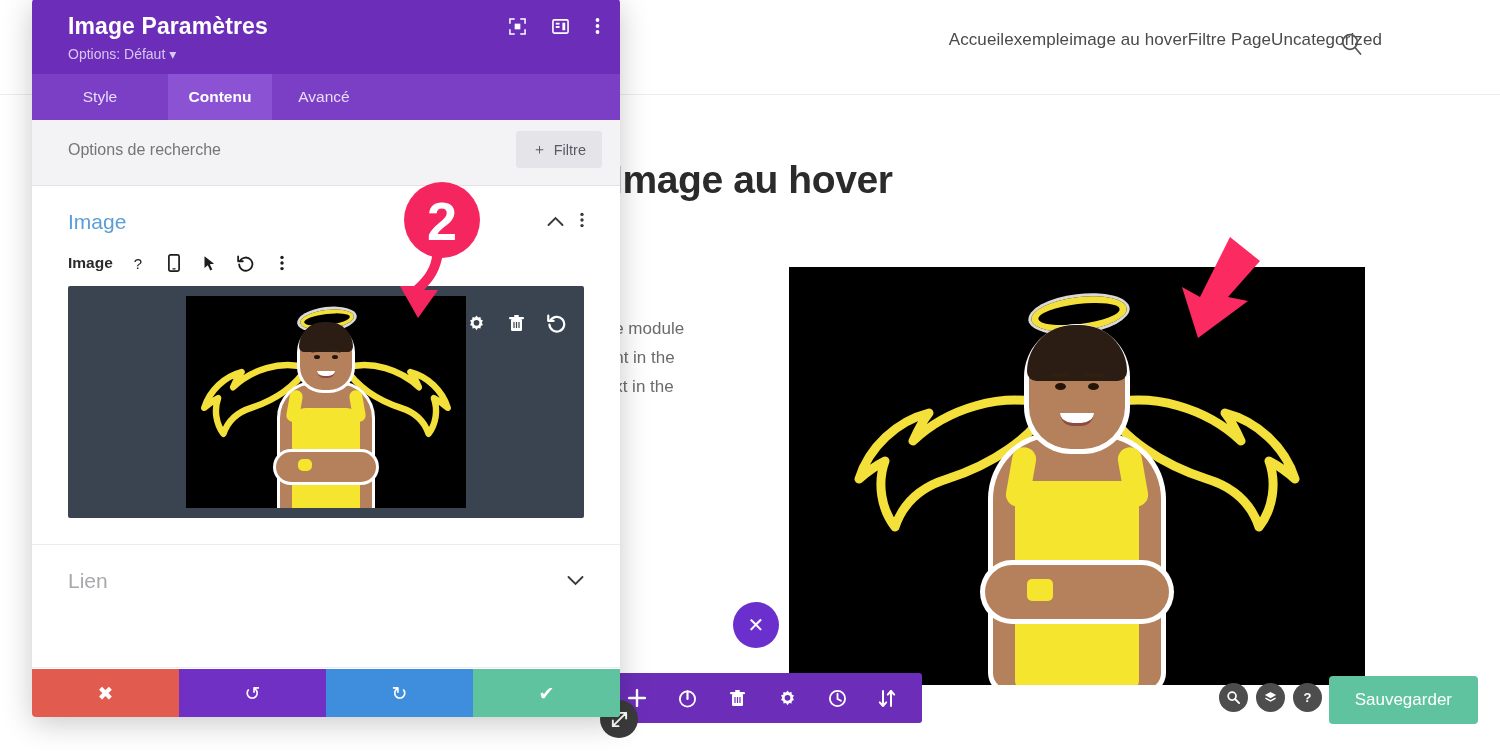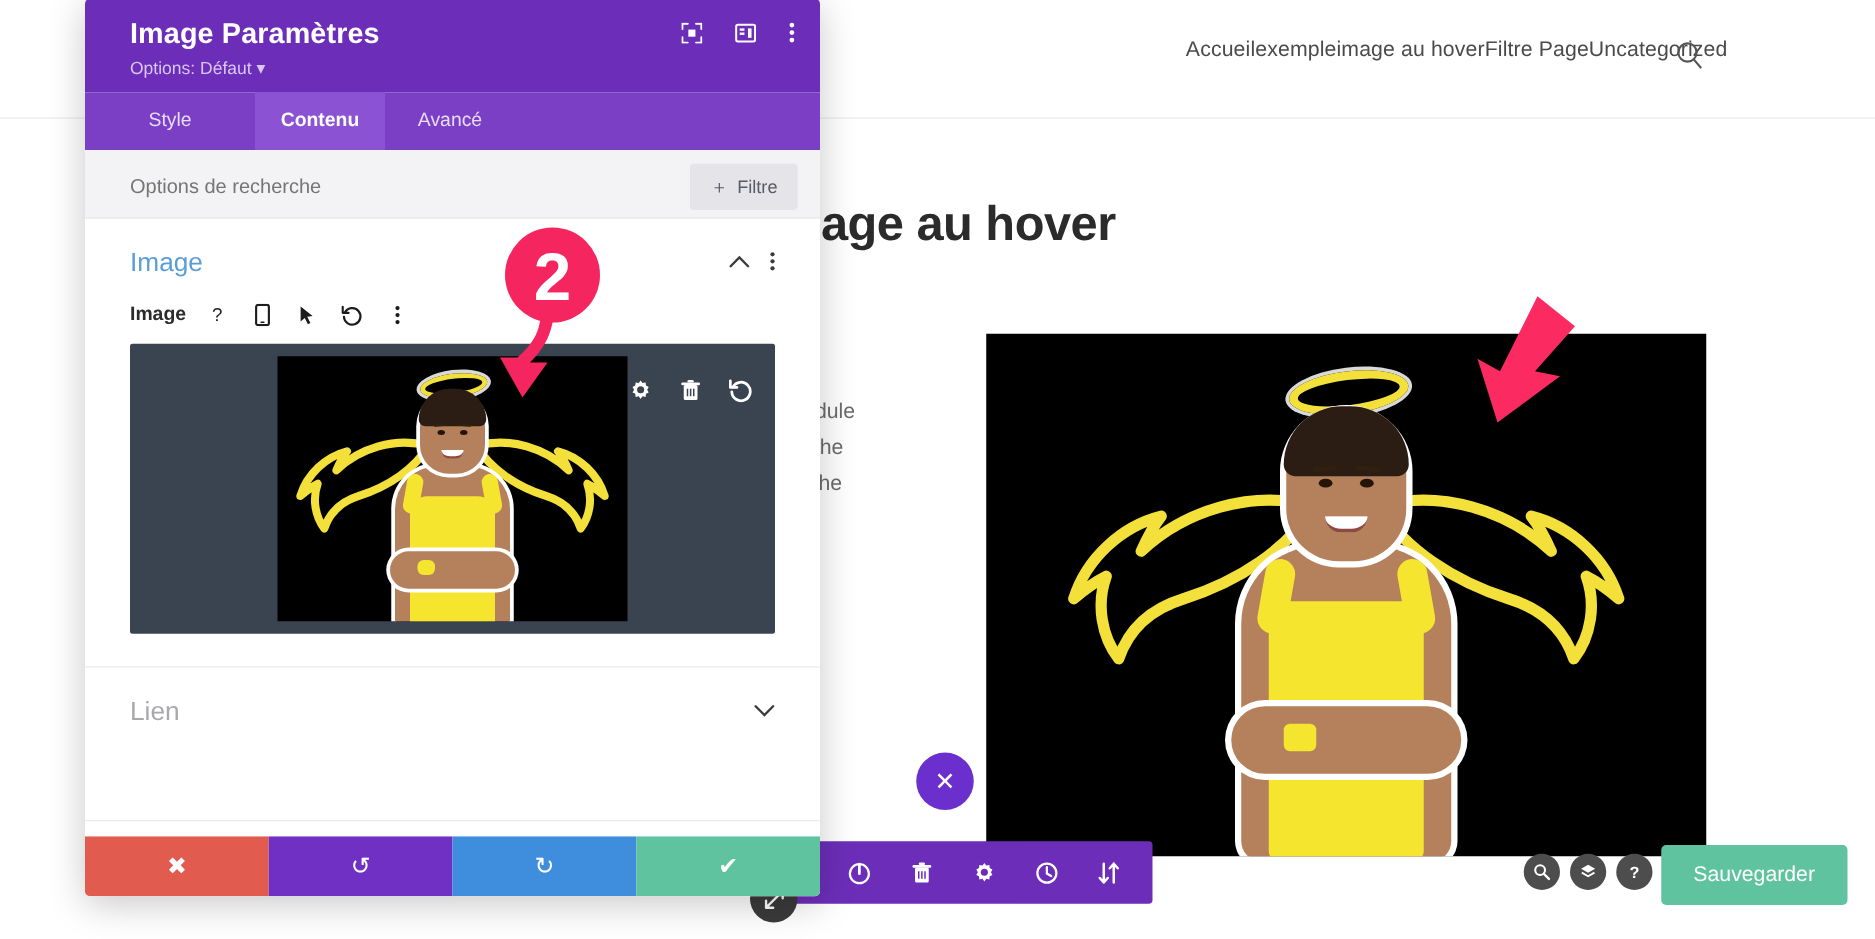--- a/index.html
+++ b/index.html
@@ -171,21 +171,21 @@
   }
 
   
   .modal {
     position: absolute; left: 32px; top: -1px;
     width: 588px; height: 718px;
     background: #fff;
     border-radius: 4px;
     box-shadow: 0 6px 30px rgba(0,0,0,.22);
     overflow: hidden;
-    display: flex; flex-direction: column; margin-left: 36px;
+    display: flex; flex-direction: column;
   }
   .modal-header {
     background: #6c2eb9; padding: 14px 20px 12px 36px;
     position: relative; flex: none;
   }
   .modal-title { color: #fff; font-size: 23px; font-weight: 700; letter-spacing: .1px; }
   .modal-preset {
     color: #d8c7f2; font-size: 14px; margin-top: 6px; cursor: pointer;
   }
   .modal-header-icons {
@@ -200,21 +200,21 @@
   .modal-tab {
     padding: 14px 0; font-size: 15.5px; color: #e7dcfa; cursor: pointer;
     text-align: center; width: 104px;
   }
   .modal-tab:first-child { width: 136px; }
   .modal-tab.active { background: #8b53d4; color: #fff; font-weight: 600; }
 
   .modal-search {
     background: #f3f3f5; border-bottom: 1px solid #e3e3e6;
     display: flex; align-items: center; justify-content: space-between;
-    padding: 11px 18px 6px 36px; flex: none; gap: 32px;
+    padding: 11px 18px 17px 36px; flex: none; gap: 32px;
   }
   .modal-search input {
     border: none; background: transparent; outline: none;
     font-size: 16px; color: #9a9aa0; width: 380px;
     font-family: "Liberation Sans", sans-serif;
   }
   .filtre-btn {
     background: #e4e4e9; color: #5a5a66; border: none;
     padding: 9px 16px; border-radius: 3px; font-size: 14.5px;
     cursor: pointer; display: flex; align-items: center; gap: 7px;

